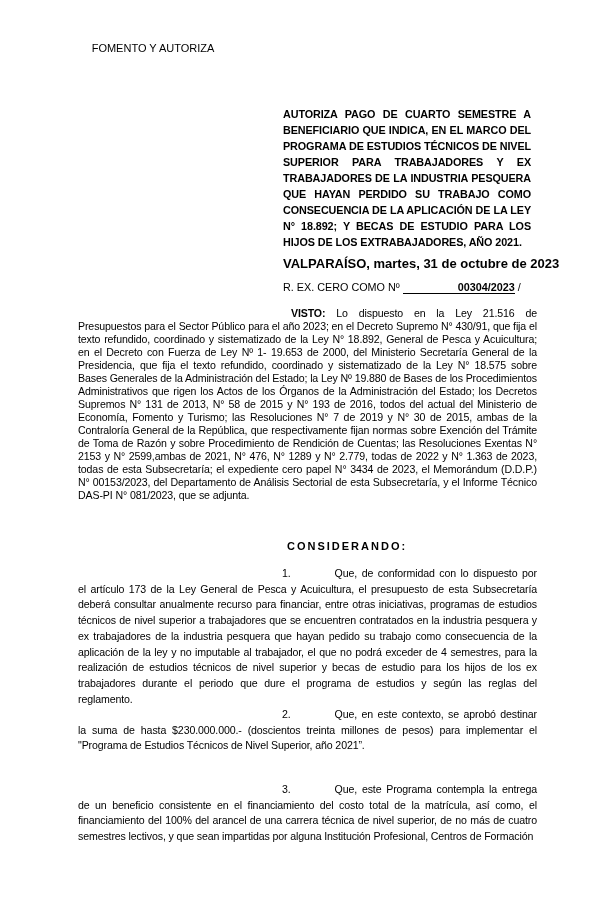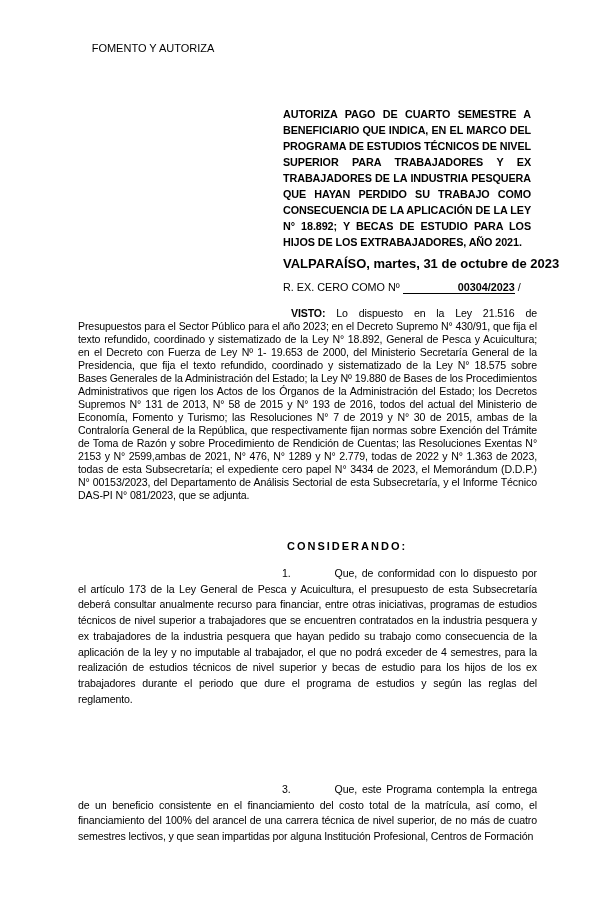--- a/index.html
+++ b/index.html
@@ -74,17 +74,18 @@
   <div class="resline">
     <span>R. EX. CERO COMO Nº</span><span class="resnum">00304/2023</span><span>/</span>
   </div>
 
   <p class="visto"><span class="vlabel">VISTO:</span><span> Lo dispuesto en la Ley 21.516 de Presupuestos para el Sector Público para el año 2023; en el Decreto Supremo N° 430/91, que fija el texto refundido, coordinado y sistematizado de la Ley N° 18.892, General de Pesca y Acuicultura; en el Decreto con Fuerza de Ley Nº 1- 19.653 de 2000, del Ministerio Secretaría General de la Presidencia, que fija el texto refundido, coordinado y sistematizado de la Ley N° 18.575 sobre Bases Generales de la Administración del Estado; la Ley Nº 19.880 de Bases de los Procedimientos Administrativos que rigen los Actos de los Órganos de la Administración del Estado; los Decretos Supremos N° 131 de 2013, N° 58 de 2015 y N° 193 de 2016, todos del actual del Ministerio de Economía, Fomento y Turismo; las Resoluciones N° 7 de 2019 y N° 30 de 2015, ambas de la Contraloría General de la República, que respectivamente fijan normas sobre Exención del Trámite de Toma de Razón y sobre Procedimiento de Rendición de Cuentas; las Resoluciones Exentas N° 2153 y N° 2599,ambas de 2021, N° 476, N° 1289 y N° 2.779, todas de 2022 y N° 1.363 de 2023, todas de esta Subsecretaría; el expediente cero papel N° 3434 de 2023, el Memorándum (D.D.P.) N° 00153/2023, del Departamento de Análisis Sectorial de esta Subsecretaría, y el Informe Técnico DAS-PI N° 081/2023, que se adjunta.</span></p>
 
   <div class="cheading">CONSIDERANDO:</div>
 
   <p class="item item1"><span class="tab1"></span><span>1.</span><span class="tab2"></span><span>Que, de conformidad con lo dispuesto por el artículo 173 de la Ley General de Pesca y Acuicultura, el presupuesto de esta Subsecretaría deberá consultar anualmente recurso para financiar, entre otras iniciativas, programas de estudios técnicos de nivel superior a trabajadores que se encuentren contratados en la industria pesquera y ex trabajadores de la industria pesquera que hayan pedido su trabajo como consecuencia de la aplicación de la ley y no imputable al trabajador, el que no podrá exceder de 4 semestres, para la realización de estudios técnicos de nivel superior y becas de estudio para los hijos de los ex trabajadores durante el periodo que dure el programa de estudios y según las reglas del reglamento.</span></p>
 
+  <p class="item item2"><span class="tab1"></span><span>2.</span><span class="tab2"></span><span>Que, en este contexto, se aprobó destinar la suma de hasta $230.000.000.- (doscientos treinta millones de pesos) para implementar el "Programa de Estudios Técnicos de Nivel Superior, año 2021”.</span></p>
 
   <p class="item item3"><span class="tab1"></span><span>3.</span><span class="tab2"></span><span>Que, este Programa contempla la entrega de un beneficio consistente en el financiamiento del costo total de la matrícula, así como, el financiamiento del 100% del arancel de una carrera técnica de nivel superior, de no más de cuatro semestres lectivos, y que sean impartidas por alguna Institución Profesional, Centros de Formación</span></p>
 
 
 </div>
 
 </body></html>

